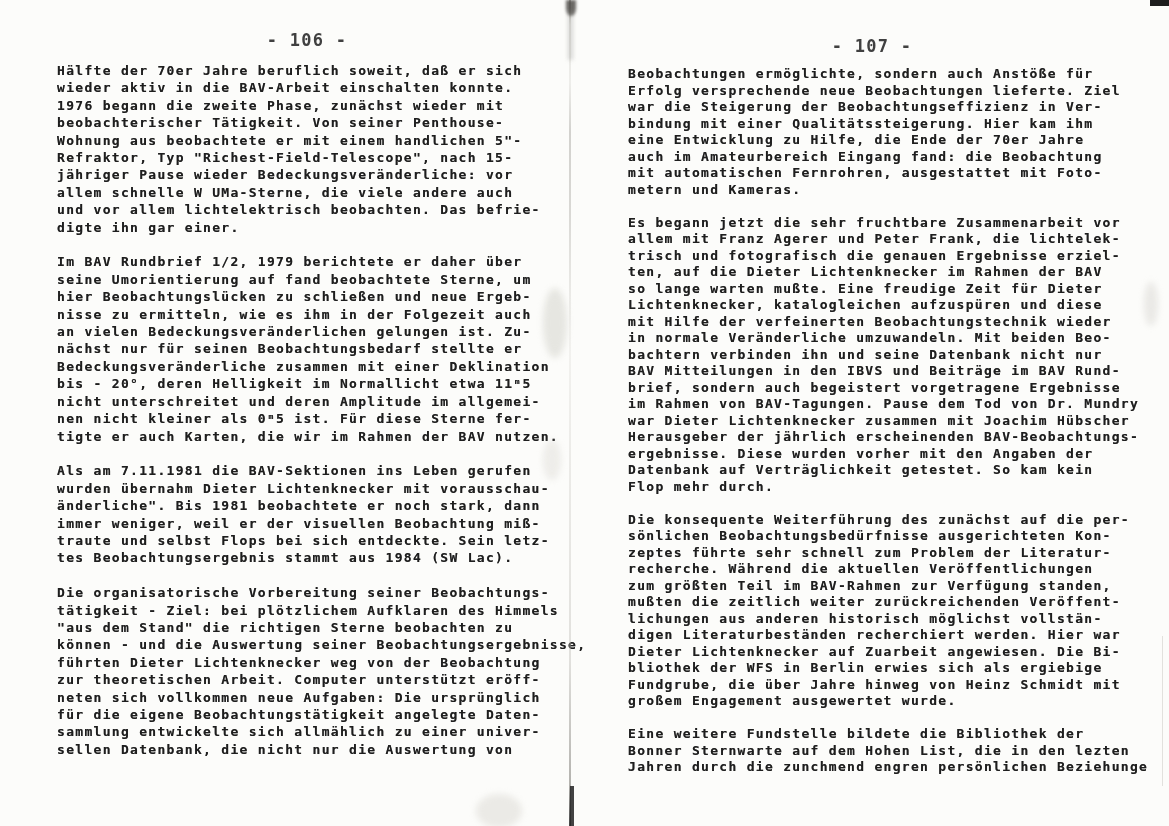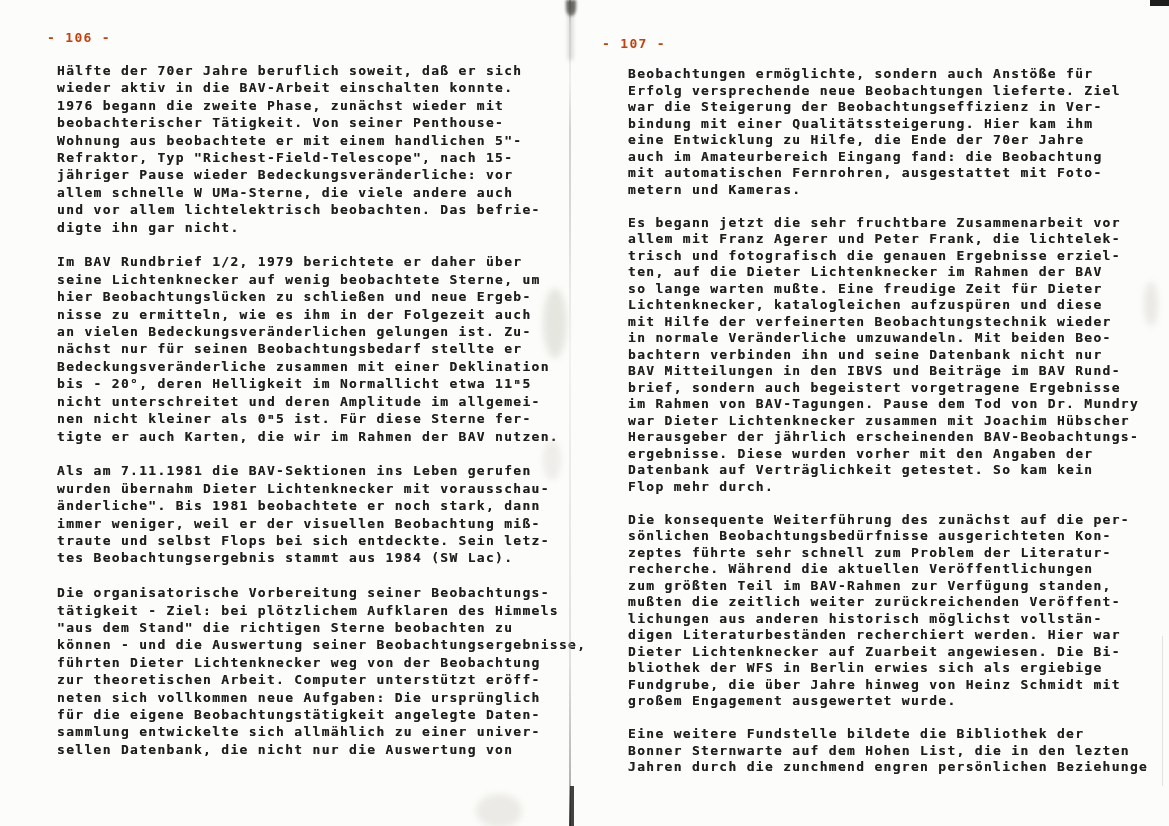--- a/index.html
+++ b/index.html
@@ -6,25 +6,25 @@
   body {
     width: 1169px; height: 826px;
     position: relative;
     background: #fcfcfa;
     overflow: hidden;
     font-family: "DejaVu Sans Mono", "DejaVu Sans", "Liberation Mono", monospace;
   }
   .page { position: absolute; top: 0; color: #1e1e1e; }
   .page-header {
     position: absolute;
-    font-size: 13px; font-weight: 700;
+    font-size: 17px; font-weight: 700;
     letter-spacing: 1.3px;
-    text-align: left;
+    text-align: center;
     width: 100%;
-    color: #c2410c;
+    color: #404040;
   }
   .page-body { position: absolute; width: 100%; }
   .page-left  { left: 47px;  width: 520px; height: 826px; }
   .page-right { left: 602px; width: 540px; height: 756px; }
   .page-left  .page-header { top: 30px; }
   .page-right .page-header { top: 36px; }
   .page-left  .page-body { top: 62px; }
   .page-right .page-body { top: 66px; }
   .line {
     font-size: 13px; font-weight: 700;
@@ -89,25 +89,25 @@
         <div class="para">
           <div class="line">Hälfte der 70er Jahre beruflich soweit, daß er sich</div>
           <div class="line">wieder aktiv in die BAV-Arbeit einschalten konnte.</div>
           <div class="line">1976 begann die zweite Phase, zunächst wieder mit</div>
           <div class="line">beobachterischer Tätigkeit. Von seiner Penthouse-</div>
           <div class="line">Wohnung aus beobachtete er mit einem handlichen 5"-</div>
           <div class="line">Refraktor, Typ "Richest-Field-Telescope", nach 15-</div>
           <div class="line">jähriger Pause wieder Bedeckungsveränderliche: vor</div>
           <div class="line">allem schnelle W UMa-Sterne, die viele andere auch</div>
           <div class="line">und vor allem lichtelektrisch beobachten. Das befrie-</div>
-          <div class="line">digte ihn gar nicht.</div>
+          <div class="line">digte ihn gar einer.</div>
         </div>
         <div class="para">
           <div class="line">Im BAV Rundbrief 1/2, 1979 berichtete er daher über</div>
-          <div class="line">seine Lichtenknecker auf wenig beobachtete Sterne, um</div>
+          <div class="line">seine Umorientierung auf fand beobachtete Sterne, um</div>
           <div class="line">hier Beobachtungslücken zu schließen und neue Ergeb-</div>
           <div class="line">nisse zu ermitteln, wie es ihm in der Folgezeit auch</div>
           <div class="line">an vielen Bedeckungsveränderlichen gelungen ist. Zu-</div>
           <div class="line">nächst nur für seinen Beobachtungsbedarf stellte er</div>
           <div class="line">Bedeckungsveränderliche zusammen mit einer Deklination</div>
           <div class="line">bis - 20°, deren Helligkeit im Normallicht etwa 11ᵐ5</div>
           <div class="line">nicht unterschreitet und deren Amplitude im allgemei-</div>
           <div class="line">nen nicht kleiner als 0ᵐ5 ist. Für diese Sterne fer-</div>
           <div class="line">tigte er auch Karten, die wir im Rahmen der BAV nutzen.</div>
         </div>

